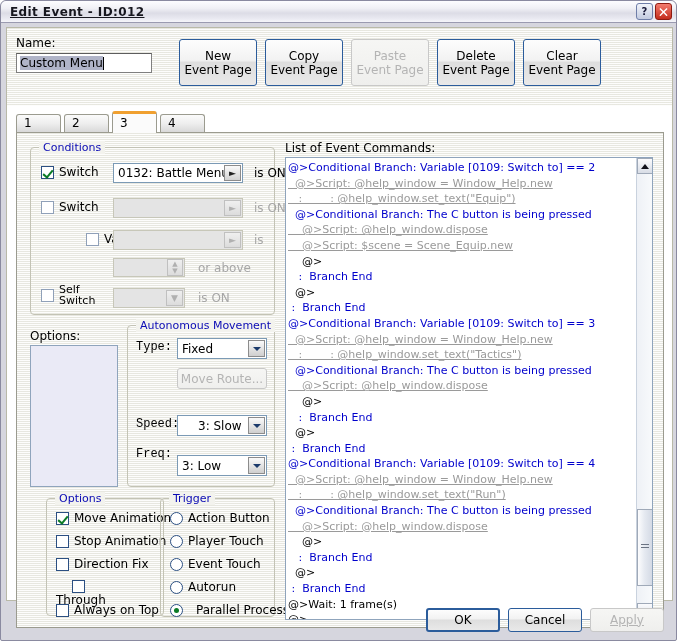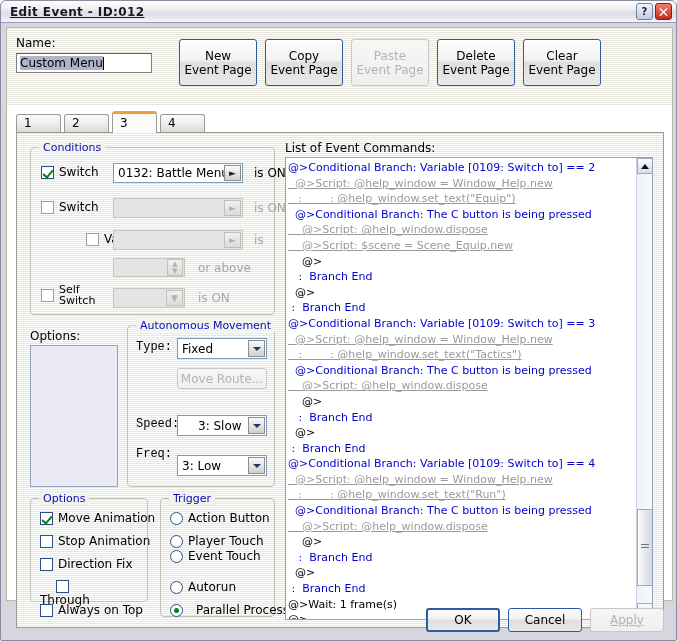--- a/index.html
+++ b/index.html
@@ -390,21 +390,21 @@
   }
   .btn.moveroute {
     position: absolute;
     left: 49px; top: 42px;
     width: 90px; height: 21px;
     font-size: 12px;
     border-radius: 3px;
   }
 
   
-  #options { left: 13px; top: 365px; width: 118px; height: 104px; }
+  #options { left: 29px; top: 365px; width: 118px; height: 118px; }
   .opt-row {
     position: absolute;
     left: 9px;
     display: flex;
     align-items: center;
   }
   .opt-label { font-size: 12px; color: #000; white-space: nowrap; }
 
   
   #trigger { left: 143px; top: 365px; width: 115px; height: 119px; }
@@ -732,21 +732,21 @@
       <div class="group" id="trigger">
         <span class="legend">Trigger</span>
         <div class="trg-row" style="top:12px;">
           <span class="radio"></span>
           <span class="trg-label">Action Button</span>
         </div>
         <div class="trg-row" style="top:35px;">
           <span class="radio"></span>
           <span class="trg-label">Player Touch</span>
         </div>
-        <div class="trg-row" style="top:50px;">
+        <div class="trg-row" style="top:58px;">
           <span class="radio"></span>
           <span class="trg-label">Event Touch</span>
         </div>
         <div class="trg-row" style="top:81px;">
           <span class="radio"></span>
           <span class="trg-label">Autorun</span>
         </div>
         <div class="trg-row" style="top:104px;gap:8px;">
           <span class="radio checked"></span>
           <span class="trg-label">Parallel Process</span>

